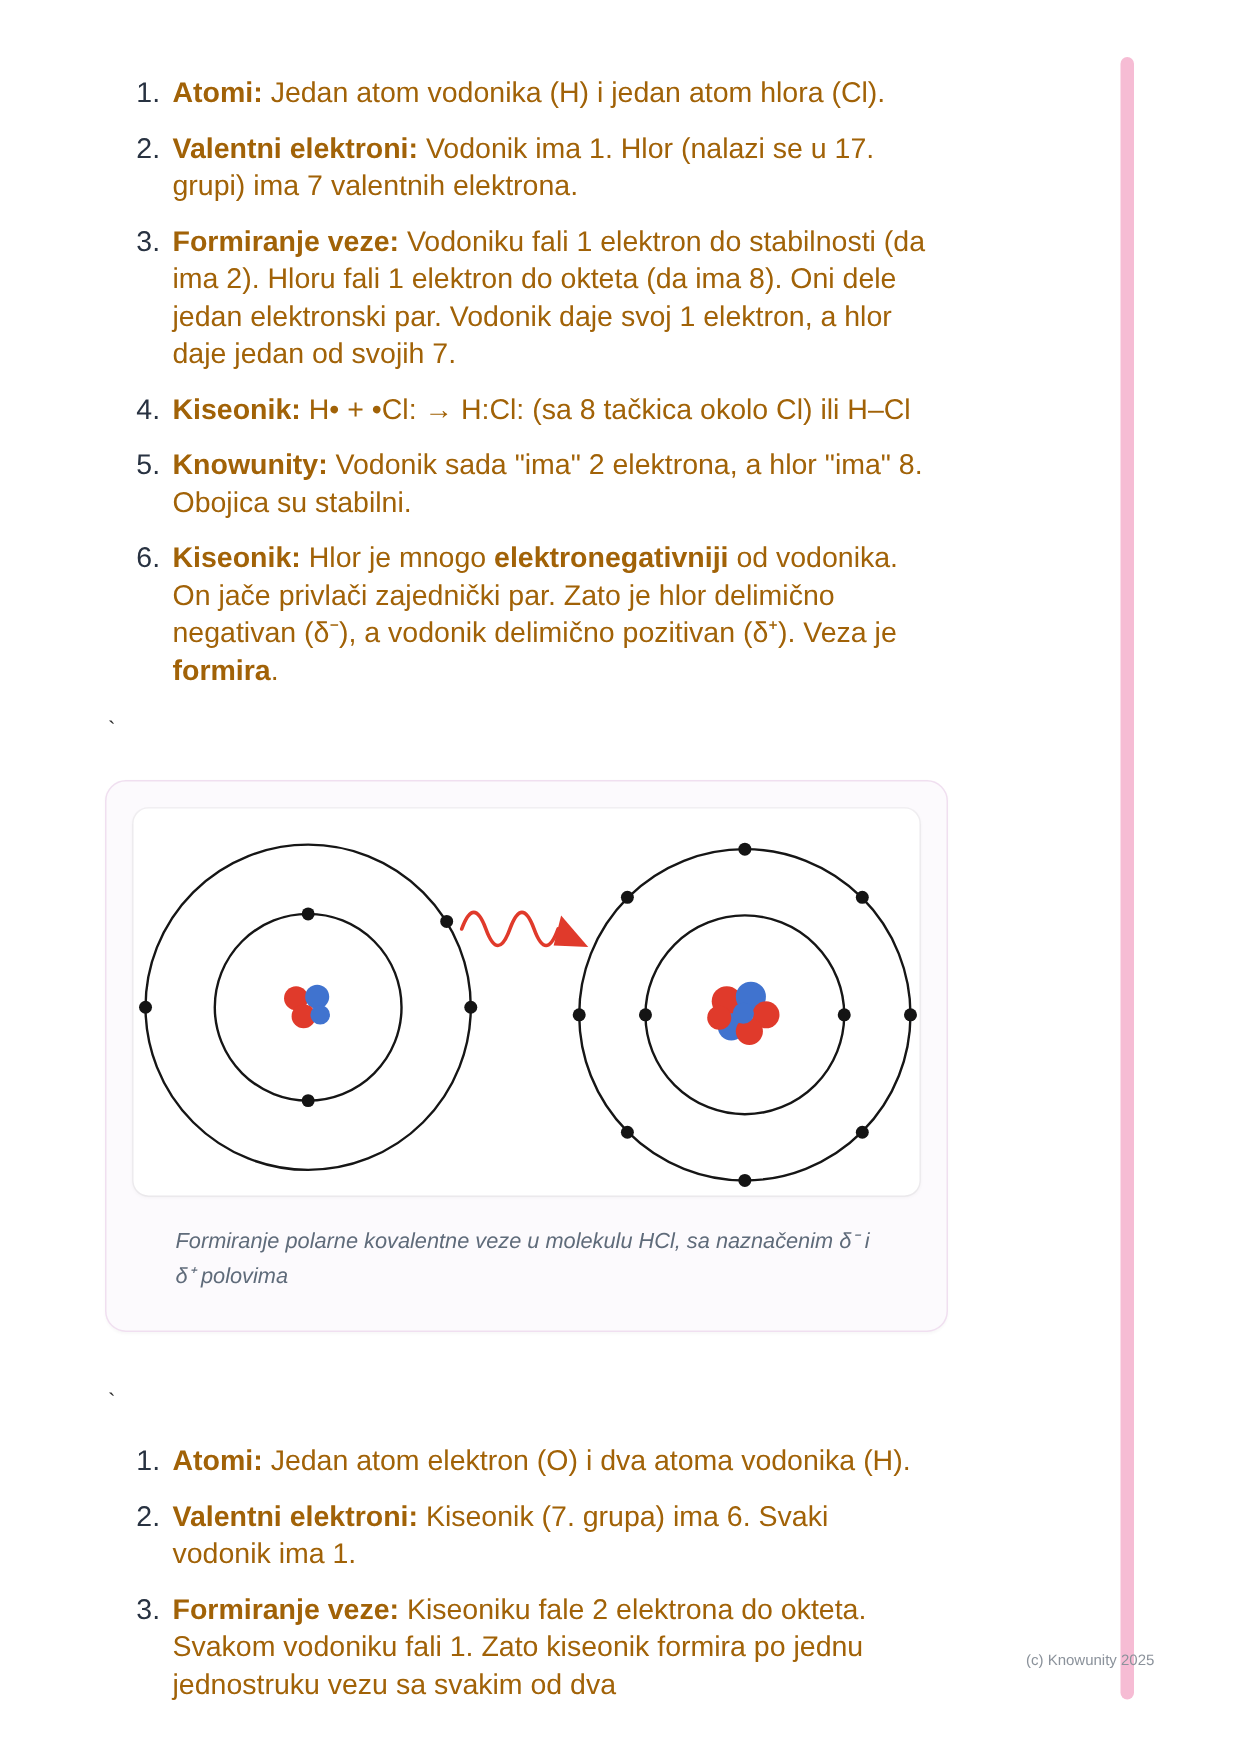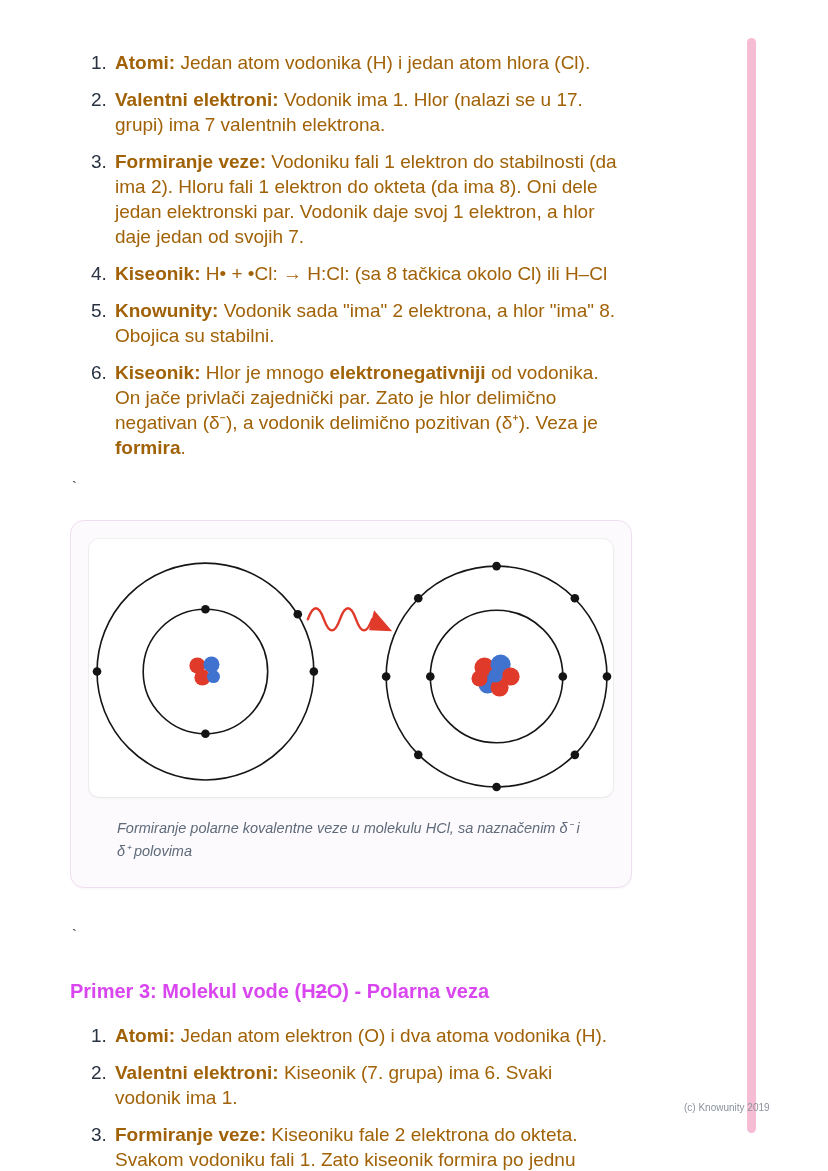--- a/index.html
+++ b/index.html
@@ -139,24 +139,23 @@
             <circle class="electron" cx="471" cy="137" r="4.3"></circle>
           </g>
         </g>
       </svg>
     </div>
     <figcaption>Formiranje polarne kovalentne veze u molekulu HCl, sa naznačenim δ⁻ i δ⁺ polovima</figcaption>
   </figure>
 
   <div class="tick tick2">`</div>
 
-  <h2 class="sec-title second"><span>Primer 3: Molekul vode (H</span><span class="struck">2</span><span>O) - Polarna veza</span></h2>
 
   <ol class="steps">
     <li><strong>Atomi:</strong><span> Jedan atom elektron (O) i dva atoma vodonika (H).</span></li>
     <li><strong>Valentni elektroni:</strong><span> Kiseonik (7. grupa) ima 6. Svaki vodonik ima 1.</span></li>
     <li><strong>Formiranje veze:</strong><span> Kiseoniku fale 2 elektrona do okteta. Svakom vodoniku fali 1. Zato kiseonik formira po jednu jednostruku vezu sa svakim od dva</span></li>
   </ol>
 
 </div>
 
 <div class="edge-strip"></div>
-<div class="watermark">(c) Knowunity 2019</div>
+<div class="watermark">(c) Knowunity 2025</div>
 
 </body></html>

